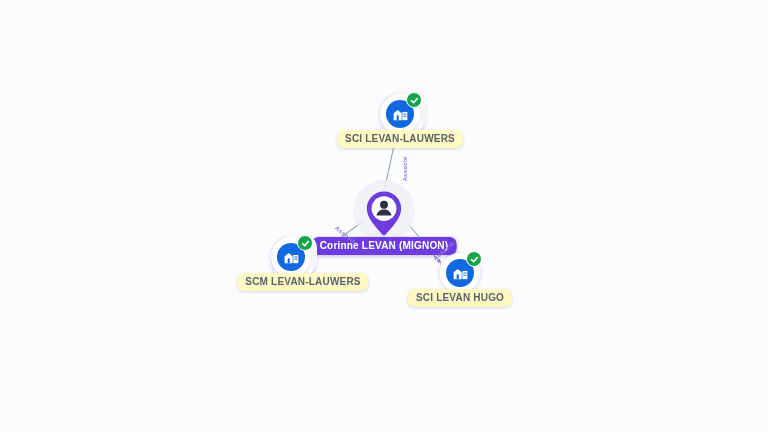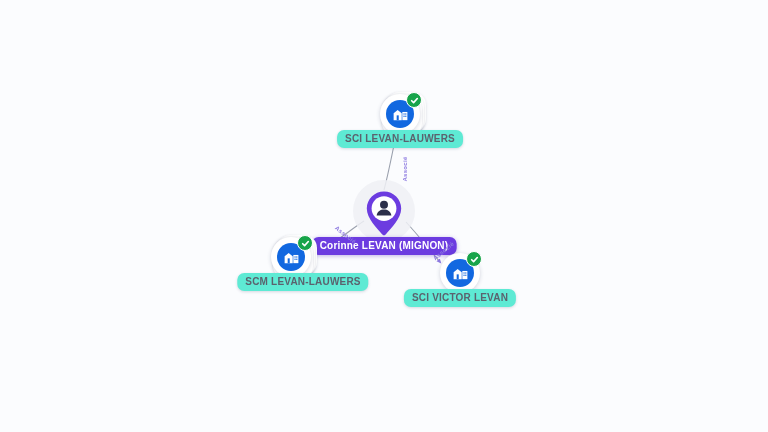--- a/index.html
+++ b/index.html
@@ -116,21 +116,21 @@
     width: 40px;
     height: 50px;
   }
   .person-pin svg { display: block; }
 
   
   .node-label {
     position: absolute;
     transform: translateX(-50%);
     white-space: nowrap;
-    background: #5eead4;
+    background: #fef9c3;
     color: #5b626e;
     font-size: 10px;
     font-weight: bold;
     letter-spacing: .2px;
     padding: 3px 8px 4px;
     border-radius: 7px;
     box-shadow: 0 1px 3px rgba(40,50,90,0.18);
   }
   .node-label.selected {
     background: #6c3ce0;
@@ -255,21 +255,21 @@
             <rect x="6.6" y="13.2" width="2.9" height="6.8" fill="#1268e0"></rect>
           </svg>
         </div>
       </div>
       <div class="check-badge">
         <svg width="9" height="9" viewBox="0 0 24 24" fill="none" stroke="#ffffff" stroke-width="4.4" stroke-linecap="round" stroke-linejoin="round">
           <path d="M4.5 12.6 L9.6 17.6 L19.5 6.8"></path>
         </svg>
       </div>
     </div>
-    <div class="node-label" style="left:0px; top:16px;">SCI VICTOR LEVAN</div>
+    <div class="node-label" style="left:0px; top:16px;">SCI LEVAN HUGO</div>
   </div>
 
   <div class="edge-label" style="left:392px; top:166px; transform:rotate(-90deg);">Associé</div>
 
   <div class="edge-label" style="left:333px; top:232px; transform:rotate(38deg);">Associé</div>
 
   <div class="edge-label" style="left:431px; top:248px; transform:rotate(-40deg);">Associé</div>
 
 </div>
 

